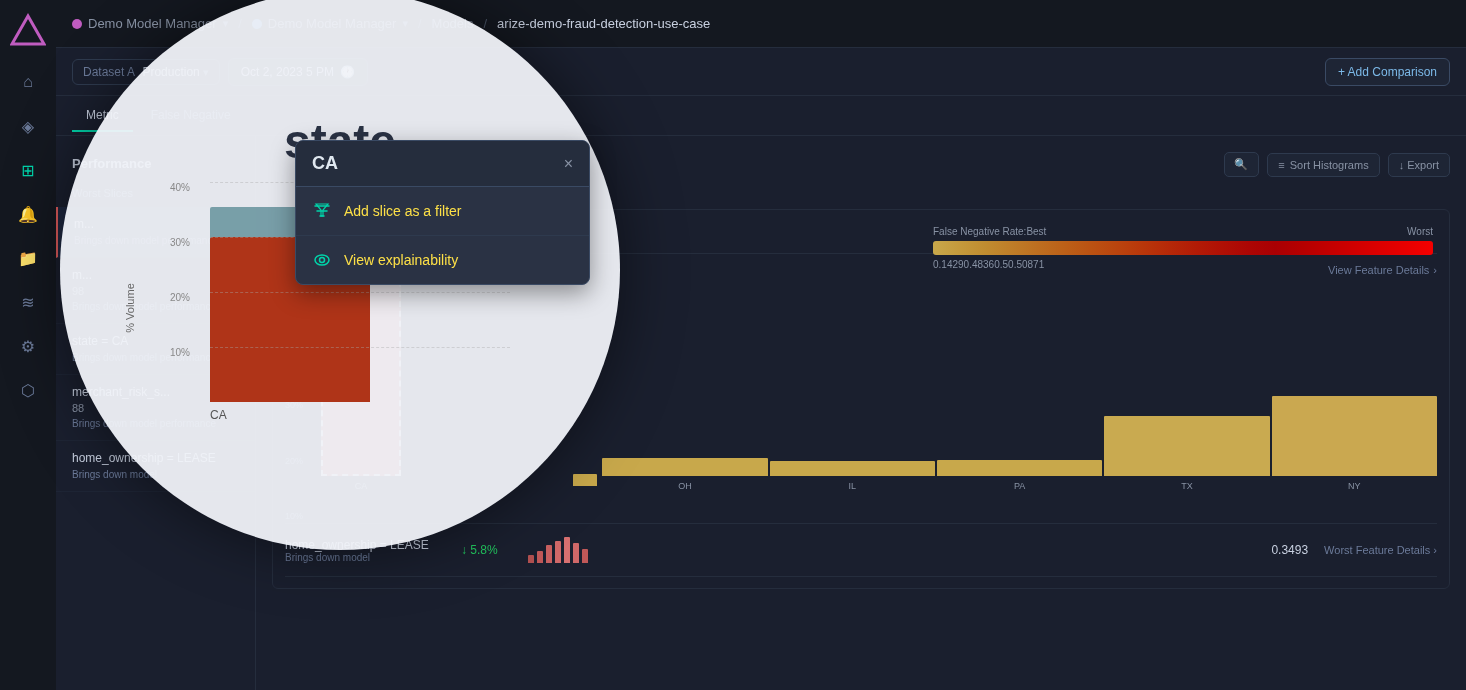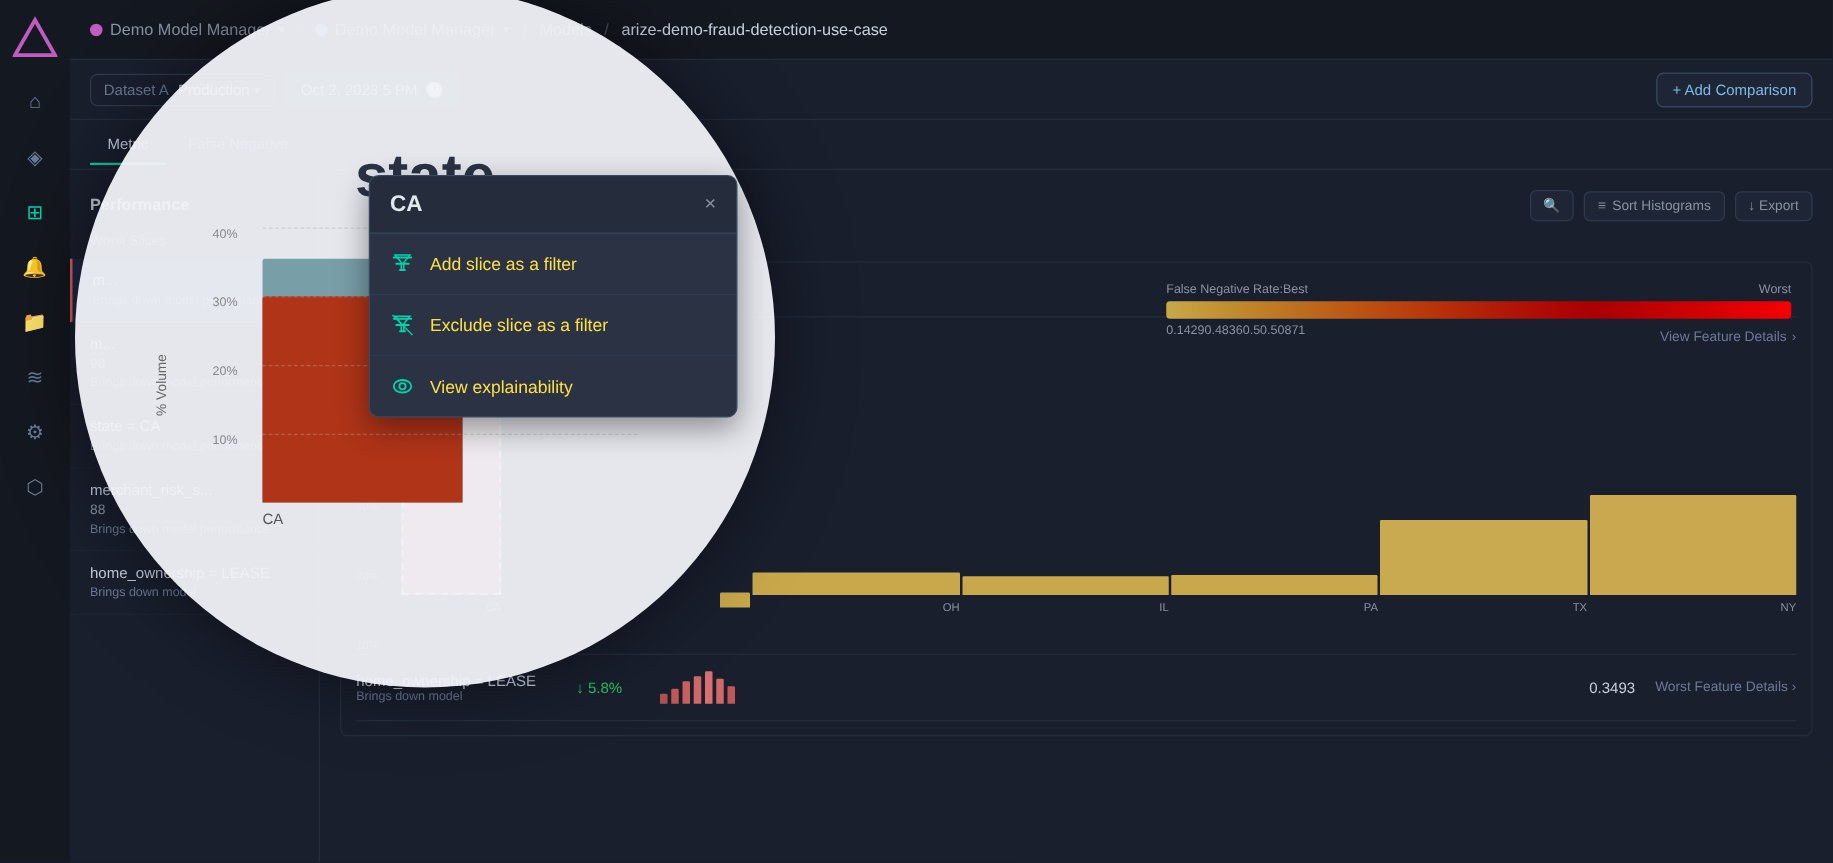--- a/index.html
+++ b/index.html
@@ -285,21 +285,21 @@
       align-items: flex-end;
       height: 200px;
       gap: 2px;
       position: relative;
       margin-top: 30px;
       padding-bottom: 24px;
     }
     .bar-group {
       display: flex;
       flex-direction: column;
-      align-items: flex-end;
+      align-items: center;
       gap: 1px;
       flex: 1;
     }
     .bar {
       width: 100%;
       border-radius: 1px 1px 0 0;
       position: relative;
     }
     .bar-label {
       font-size: 9px;
@@ -702,29 +702,19 @@
       <svg width="18" height="18" viewBox="0 0 18 18" fill="none">
         <path d="M2 4h14M4 9h10M7 14h4" stroke="#00d4aa" stroke-width="1.5" stroke-linecap="round"></path>
         <polygon points="3,2 15,2 10,8 10,14 8,14 8,8" fill="none" stroke="#00d4aa" stroke-width="1.2"></polygon>
       </svg>
     </div>
     <span>Add slice as a filter</span>
   </div>
   <div class="context-item">
     <div class="context-icon">
       <svg width="18" height="18" viewBox="0 0 18 18" fill="none">
-        <path d="M2 4h14M4 9h10M7 14h4" stroke="#00d4aa" stroke-width="1.5" stroke-linecap="round"></path>
-        <polygon points="3,2 15,2 10,8 10,14 8,14 8,8" fill="none" stroke="#00d4aa" stroke-width="1.2"></polygon>
-        <line x1="1" y1="1" x2="17" y2="17" stroke="#00d4aa" stroke-width="1.2"></line>
-      </svg>
-    </div>
-    <span>Exclude slice as a filter</span>
-  </div>
-  <div class="context-item">
-    <div class="context-icon">
-      <svg width="18" height="18" viewBox="0 0 18 18" fill="none">
         <ellipse cx="9" cy="9" rx="7" ry="5" stroke="#00d4aa" stroke-width="1.5"></ellipse>
         <circle cx="9" cy="9" r="2.5" stroke="#00d4aa" stroke-width="1.5"></circle>
       </svg>
     </div>
     <span>View explainability</span>
   </div>
 </div>
 
 </body></html>

